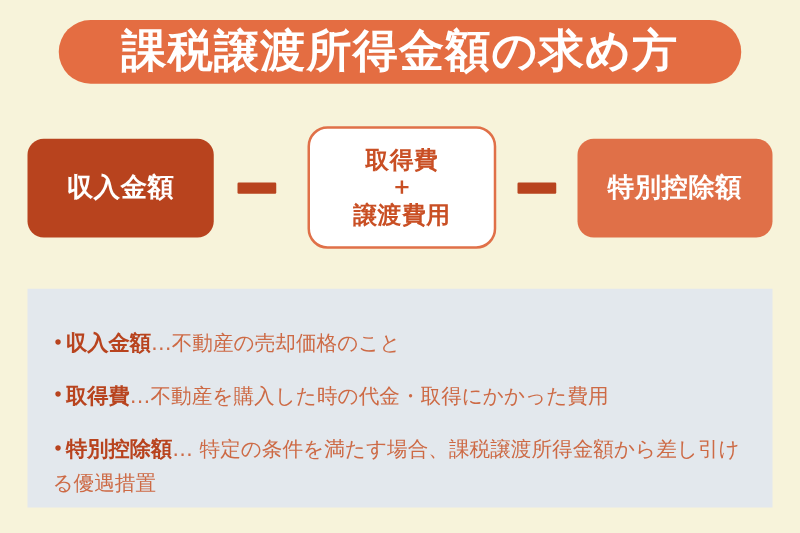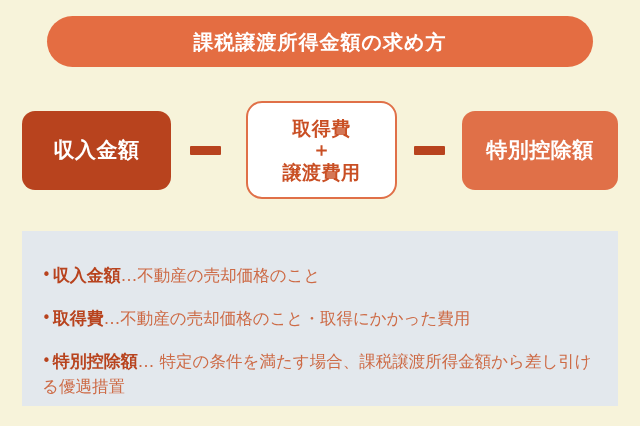--- a/index.html
+++ b/index.html
@@ -23,21 +23,21 @@
     width: 546px;
     height: 51px;
     background: #e46d42;
     border-radius: 26px;
     display: flex;
     align-items: center;
     justify-content: center;
   }
   #title-text {
     color: #ffffff;
-    font-size: 20px;
+    font-size: 36px;
     font-weight: bold;
     letter-spacing: 1px;
     line-height: 1;
   }
 
   
   #formula-row {
     position: absolute;
     left: 0;
     top: 100px;
@@ -167,21 +167,21 @@
 
 </div>
 
 <div id="info-panel">
 
   <p class="info-item">
     <span class="bullet-dot">•</span><span class="info-term">収入金額</span><span class="info-desc">…</span><span class="info-desc">不動産の売却価格のこと</span>
   </p>
 
   <p class="info-item">
-    <span class="bullet-dot">•</span><span class="info-term">取得費</span><span class="info-desc">…</span><span class="info-desc">不動産の売却価格のこと・取得にかかった費用</span>
+    <span class="bullet-dot">•</span><span class="info-term">取得費</span><span class="info-desc">…</span><span class="info-desc">不動産を購入した時の代金・取得にかかった費用</span>
   </p>
 
 
   <p class="info-item">
     <span class="bullet-dot">•</span><span class="info-term">特別控除額</span><span class="info-desc">…</span><span class="info-desc"> 特定の条件を満たす場合、課税譲渡所得金額から差し引ける優遇措置</span>
   </p>
 
 </div>
 
 </body></html>

